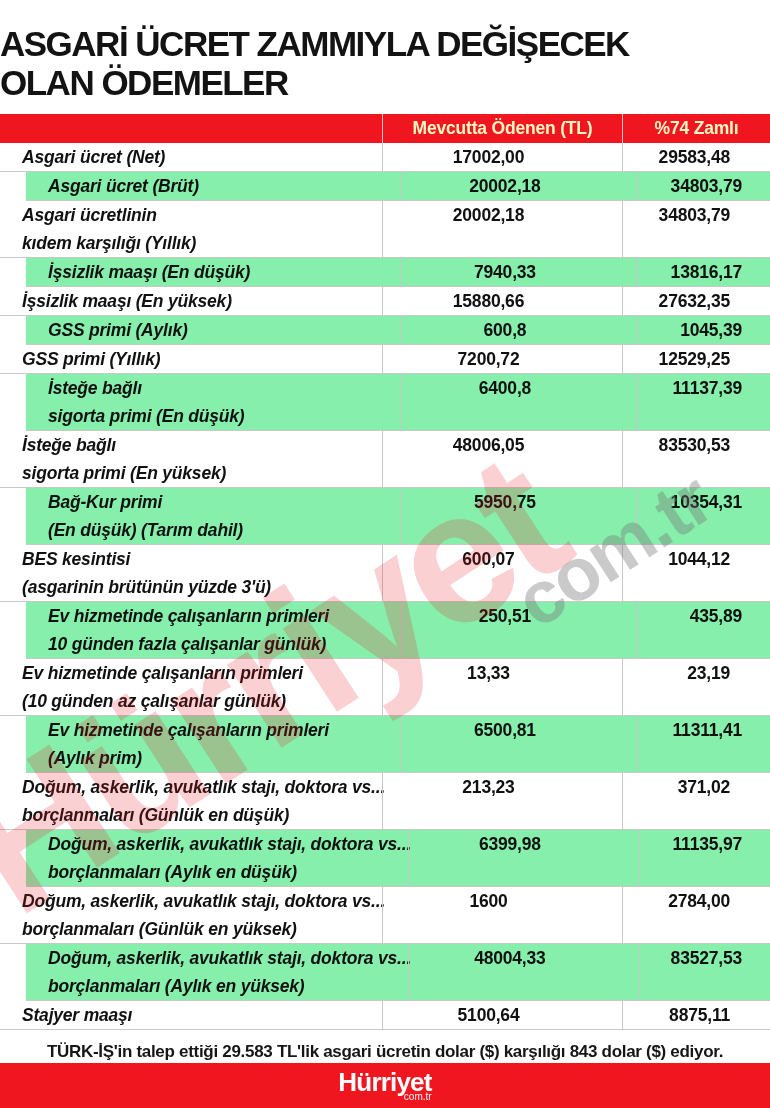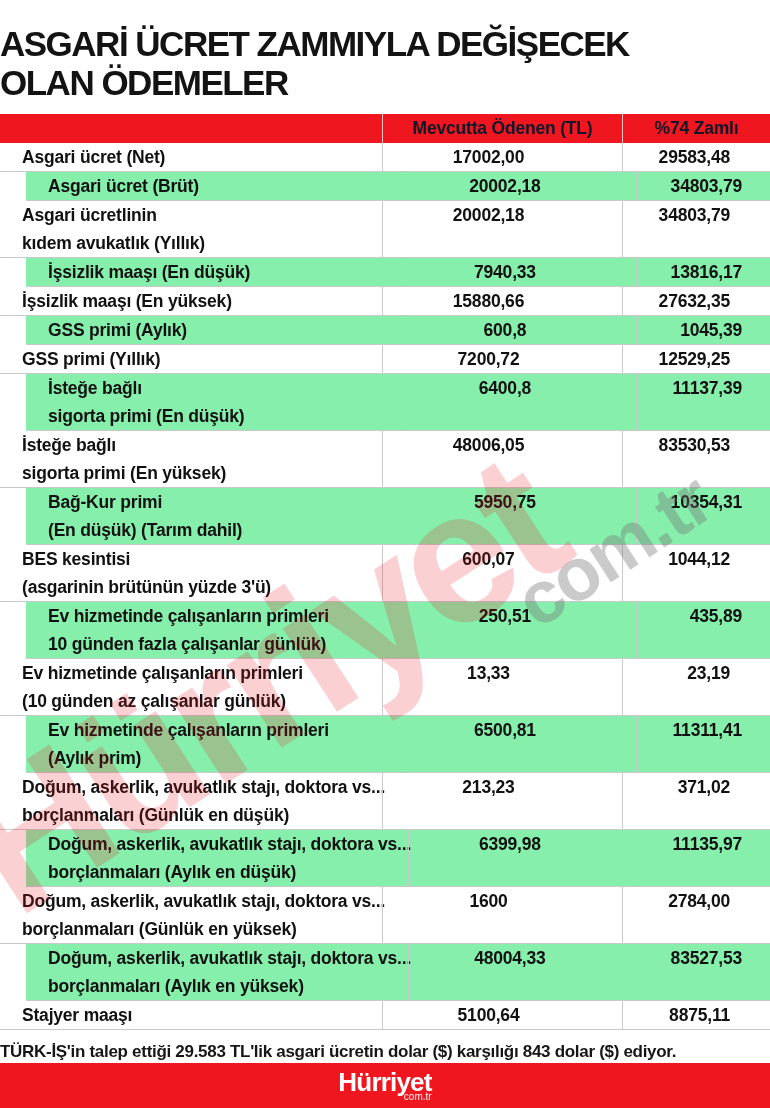--- a/index.html
+++ b/index.html
@@ -29,58 +29,60 @@
   .table{
     margin-top:12px;
     width:770px;
     font-size:17.5px;
     font-weight:600;
     letter-spacing:-0.2px;
   }
   .thead{
     display:flex;
     background:var(--red);
-    color:#0f172a;
+    color:#fef9c3;
     height:29px;
     line-height:29px;
   }
   .thead .hc{box-sizing:border-box;text-align:center;font-weight:bold;font-size:17.5px;}
   .hc.c-label{width:382px;}
   .hc.c-mid{width:240px;border-left:1px solid rgba(255,255,255,0.75);}
   .hc.c-right{width:148px;border-left:1px solid rgba(255,255,255,0.75);}
   .trow{
     display:flex;
     border-bottom:1px solid #c9c9cc;
     background:#fff;
   }
   .trow.alt{background:#86efac;margin-left:26px;}
   .cell{box-sizing:border-box;}
   .cell.c-label{
     width:382px;
     padding:0 8px 0 22px;
     text-align:left;
+    font-style:italic;
   }
   .cell .line{line-height:28px;white-space:nowrap;}
   .cell.c-mid{
     width:240px;
     border-left:1px solid #c9c9cc;
     text-align:center;
     padding-right:28px;
     line-height:28px;
   }
   .cell.c-right{
     width:136px;
     border-left:1px solid #c9c9cc;
     text-align:right;
     padding-right:28px;
     line-height:28px;
   }
   
   .footnote{
     padding-top:12px;
+    text-align:center;
     font-size:17px;
     font-weight:600;
     letter-spacing:-0.3px;
     color:#161616;
   }
   
   .footer{
     position:absolute;
     left:0;bottom:0;
     width:770px;height:45px;
@@ -142,21 +144,21 @@
     <div class="cell c-label">
       <div class="line">Asgari ücret (Brüt)</div>
 
     </div>
     <div class="cell c-mid">20002,18</div>
     <div class="cell c-right">34803,79</div>
   </div>
         <div class="trow">
     <div class="cell c-label">
       <div class="line">Asgari ücretlinin</div>
-      <div class="line">kıdem avukatlık (Yıllık)</div>
+      <div class="line">kıdem karşılığı (Yıllık)</div>
     </div>
     <div class="cell c-mid">20002,18</div>
     <div class="cell c-right">34803,79</div>
   </div>
         <div class="trow alt">
     <div class="cell c-label">
       <div class="line">İşsizlik maaşı (En düşük)</div>
 
     </div>
     <div class="cell c-mid">7940,33</div>

